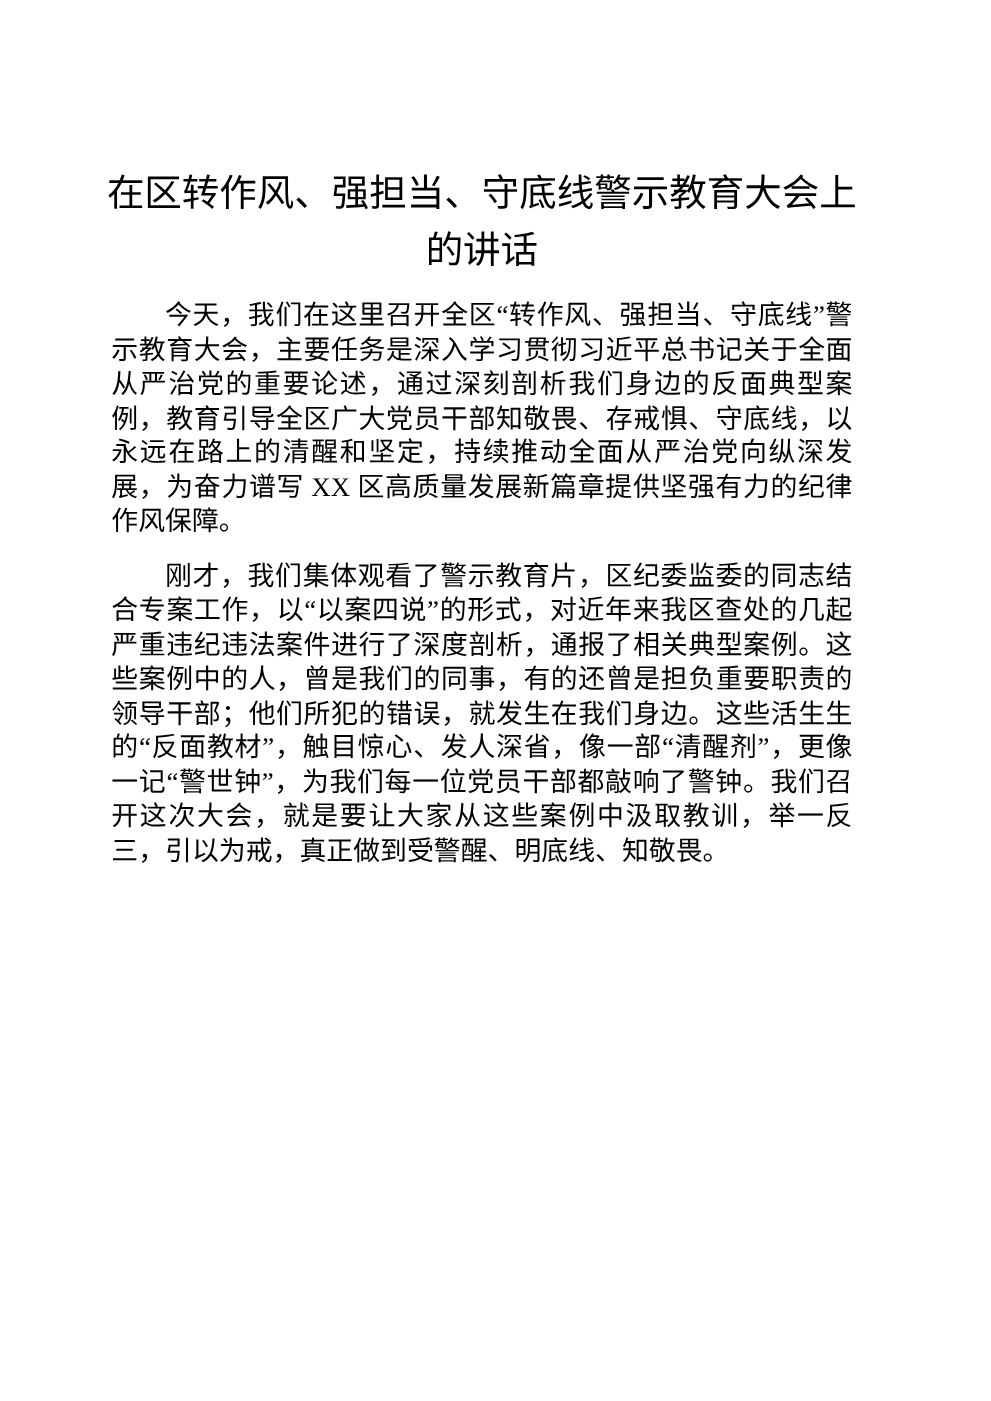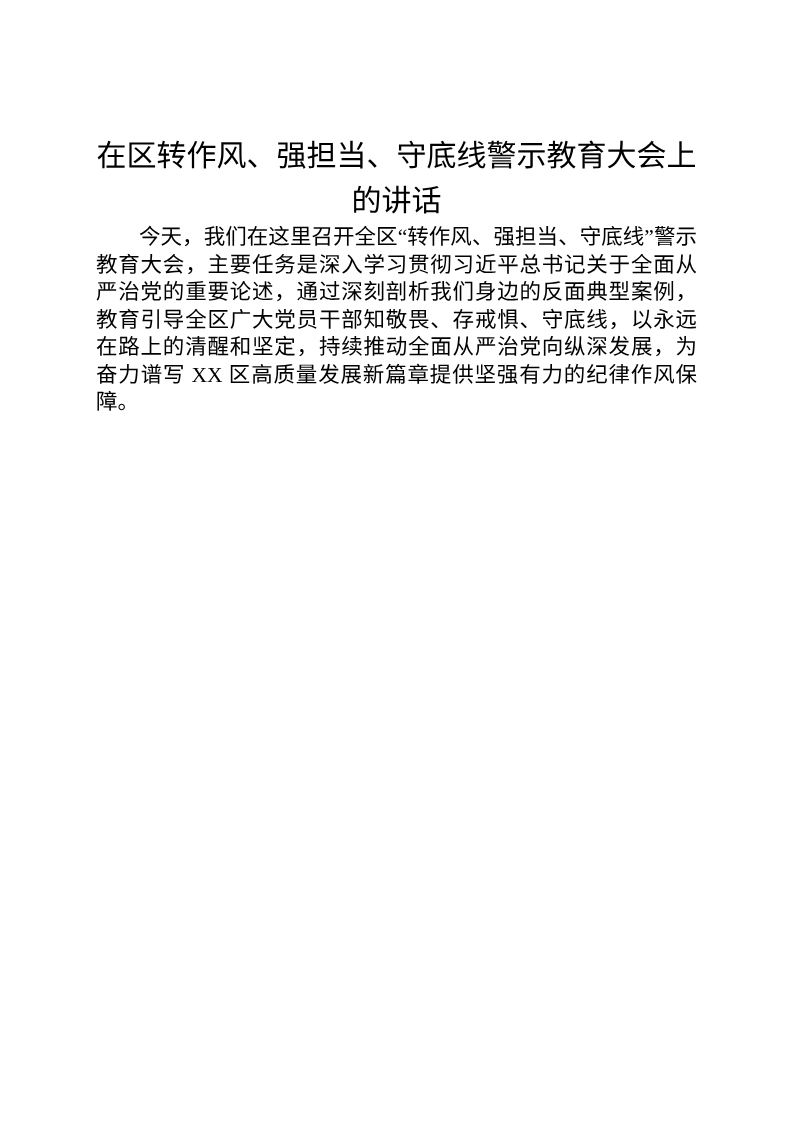--- a/index.html
+++ b/index.html
@@ -7,21 +7,21 @@
     padding: 0;
     background: #ffffff;
   }
   .page {
     position: relative;
     width: 793px;
     height: 1121px;
     background: #ffffff;
     overflow: hidden;
     box-sizing: border-box;
-    padding: 133px 95px 0 95px;
+    padding: 133px 95px 0 73px;
     font-family: "Liberation Serif", "DejaVu Serif", serif;
     color: #000000;
   }
   .doc-title {
     margin: 0;
     font-size: 30px;
     line-height: 45px;
     font-weight: normal;
     text-align: center;
     letter-spacing: 0;
@@ -30,29 +30,30 @@
     margin-top: 0;
   }
   .salutation {
     margin: 0;
     font-size: 21.5px;
     line-height: 27.5px;
     text-align: justify;
     text-justify: inter-ideograph;
   }
   .para {
-    margin: 1px;
+    margin: 16px;
     font-size: 21.5px;
     line-height: 27.5px;
     text-align: justify;
     text-justify: inter-ideograph;
     text-indent: 2em;
   }
 </style>
 </head>
 <body>
 
 <div class="page">
   <h1 class="doc-title">在区转作风、强担当、守底线警示教育大会上的讲话</h1>
   <div class="doc-body">
     <p class="para">今天，我们在这里召开全区“转作风、强担当、守底线”警示教育大会，主要任务是深入学习贯彻习近平总书记关于全面从严治党的重要论述，通过深刻剖析我们身边的反面典型案例，教育引导全区广大党员干部知敬畏、存戒惧、守底线，以永远在路上的清醒和坚定，持续推动全面从严治党向纵深发展，为奋力谱写 XX 区高质量发展新篇章提供坚强有力的纪律作风保障。</p>
+    <p class="para">刚才，我们集体观看了警示教育片，区纪委监委的同志结合专案工作，以“以案四说”的形式，对近年来我区查处的几起严重违纪违法案件进行了深度剖析，通报了相关典型案例。这些案例中的人，曾是我们的同事，有的还曾是担负重要职责的领导干部；他们所犯的错误，就发生在我们身边。这些活生生的“反面教材”，触目惊心、发人深省，像一部“清醒剂”，更像一记“警世钟”，为我们每一位党员干部都敲响了警钟。我们召开这次大会，就是要让大家从这些案例中汲取教训，举一反三，引以为戒，真正做到受警醒、明底线、知敬畏。</p>
   </div>
 </div>
 
 </body></html>

